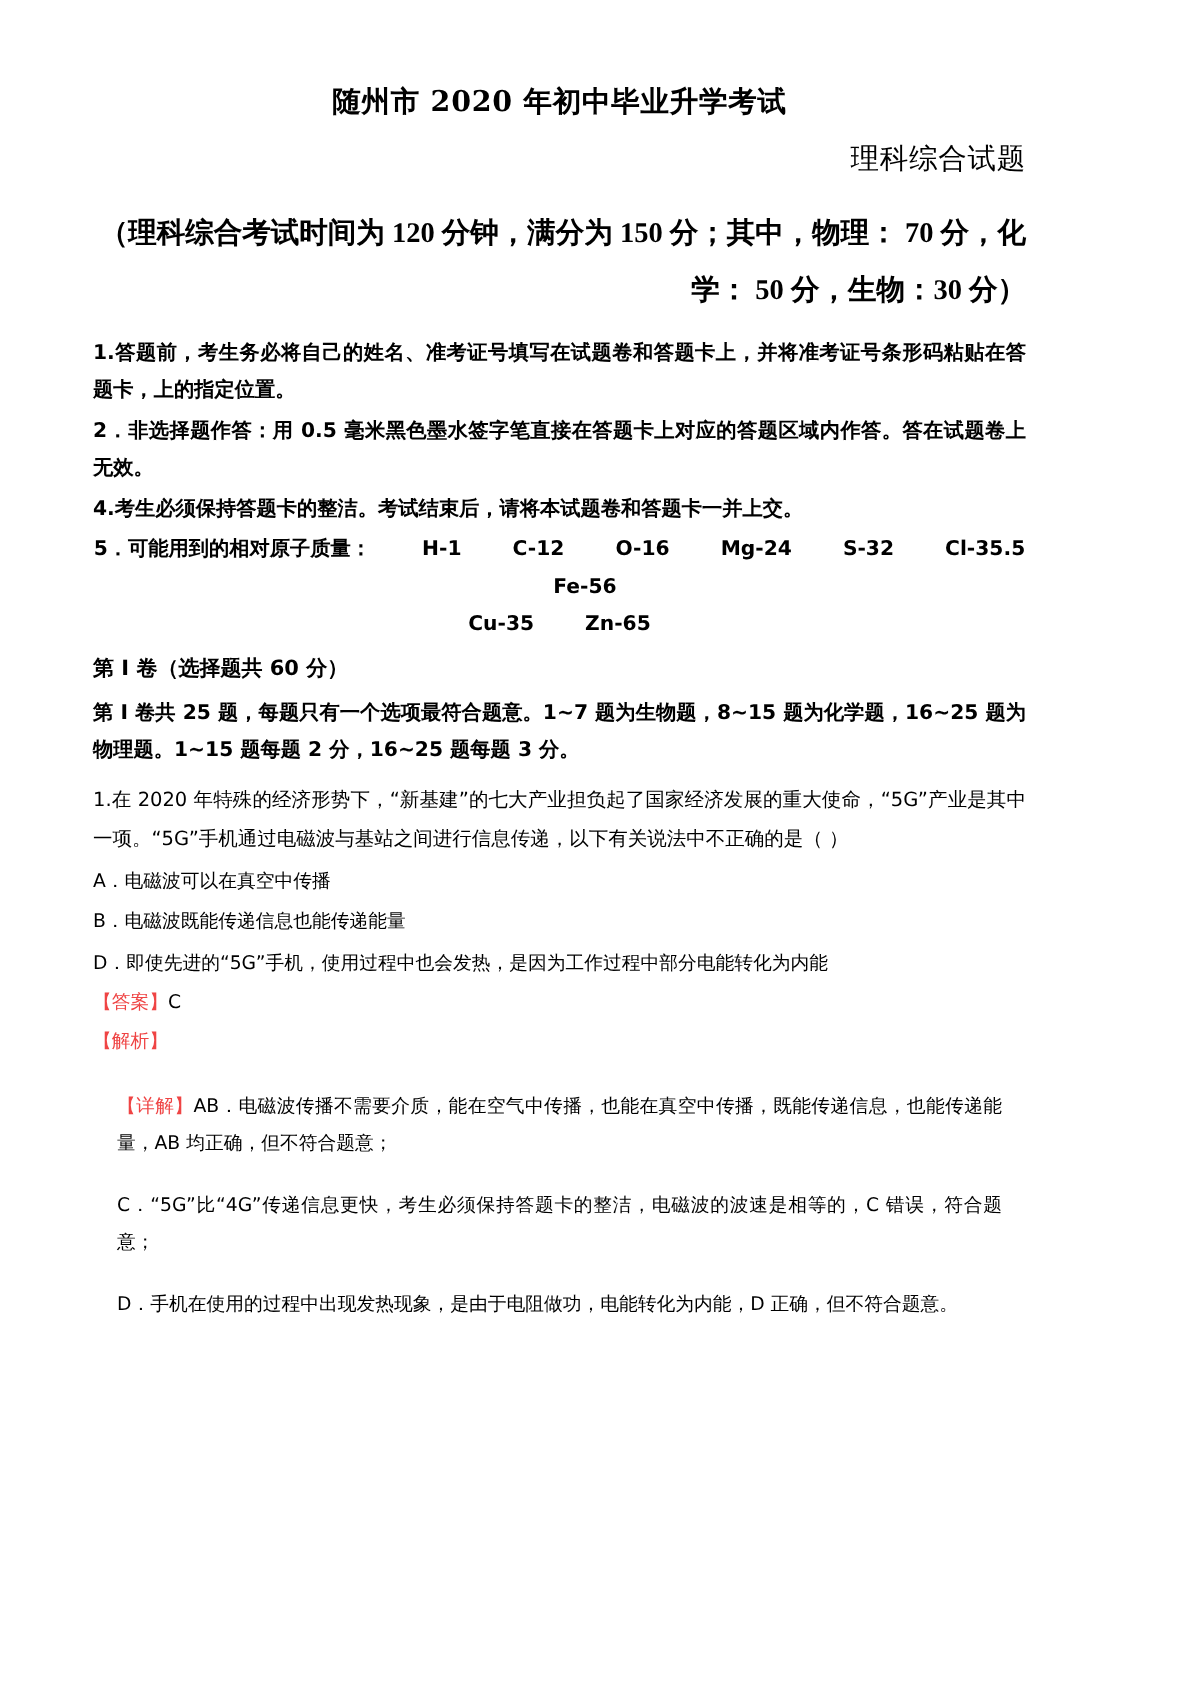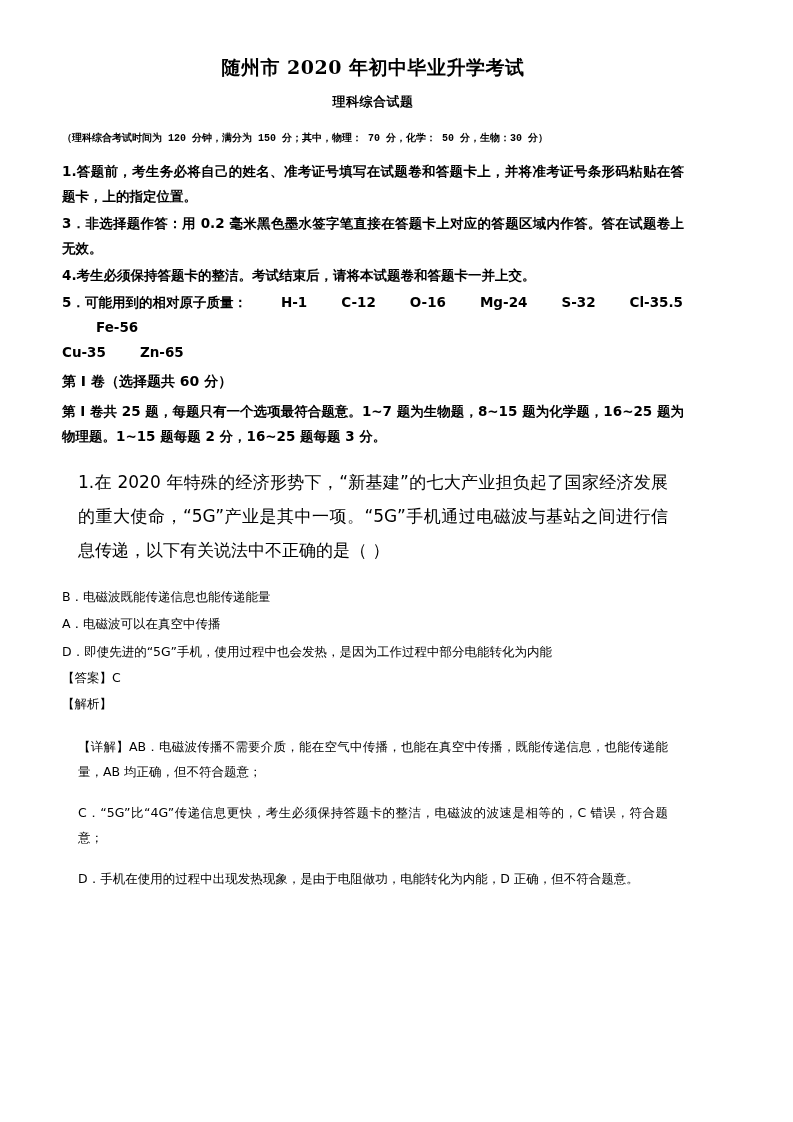--- a/index.html
+++ b/index.html
@@ -23,86 +23,87 @@
   }
   .title1 {
     text-align: center;
     font-size: 19px;
     font-weight: bold;
     font-family: "DejaVu Serif", "Liberation Serif", serif;
     letter-spacing: 0.5px;
     margin: 0 0 12px 0;
   }
   .title2 {
-    text-align: center;
-    font-size: 13px;
-    font-weight: bold;
+    text-align: right;
+    font-size: 19px;
+    font-weight: normal;
     font-family: "DejaVu Serif", "Liberation Serif", serif;
     letter-spacing: 0.5px;
     margin: 0 0 18px 0;
   }
   .subtitle {
-    text-align: left;
-    font-size: 10px;
+    text-align: right;
+    font-size: 19px;
     font-weight: bold;
     line-height: 2.0;
     margin: 0 0 10px 0;
-    font-family: Liberation Mono, monospace;
+    font-family: Liberation Serif, serif;
   }
   .notice-head {
     font-size: 13.5px;
     font-weight: bold;
     margin: 4px 0 6px 0;
   }
   .notice-item {
     font-size: 13.5px;
     font-weight: bold;
     line-height: 1.85;
     margin: 0 0 2px 0;
     text-align: justify;
   }
   .atoms {
     font-size: 13.5px;
     font-weight: bold;
     line-height: 1.85;
     margin: 0;
+    text-align: center;
   }
   .atoms .sp2 { display: inline-block; width: 34px; }
   .sec-title {
     text-align: left;
     font-size: 14px;
     font-weight: bold;
     margin: 8px 0 8px 0;
     font-family: "DejaVu Sans", sans-serif;
   }
   .sec-desc {
     font-size: 13.5px;
     font-weight: bold;
     line-height: 1.85;
     text-align: justify;
     margin: 0 0 8px 0;
   }
   .q-body {
-    font-size: 17px;
+    font-size: 13px;
     line-height: 2.0;
     text-align: justify;
-    margin: 16px;
+    margin: 0;
   }
   .opt {
     font-size: 12.5px;
     line-height: 2.2;
     margin: 0;
   }
   .tagline {
     font-size: 12.5px;
     line-height: 2.1;
     margin: 0;
   }
   .tag {
-    color: #000000;
+    color: #ef4444;
   }
   .ans-letter {
     color: #000;
   }
   .expl {
     font-size: 12.5px;
     line-height: 2.0;
     text-align: justify;
     margin: 16px;
   }
@@ -112,38 +113,38 @@
 
 <div class="page">
 
   <h1 class="title1">随州市 2020 年初中毕业升学考试</h1>
   <h2 class="title2">理科综合试题</h2>
 
   <p class="subtitle">（理科综合考试时间为 120 分钟，满分为 150 分；其中，物理： 70 分，化学： 50 分，生物：30 分）</p>
 
 
   <p class="notice-item">1.答题前，考生务必将自己的姓名、准考证号填写在试题卷和答题卡上，并将准考证号条形码粘贴在答题卡，上的指定位置。</p>
-  <p class="notice-item">3．非选择题作答：用 0.2 毫米黑色墨水签字笔直接在答题卡上对应的答题区域内作答。答在试题卷上无效。</p>
+  <p class="notice-item">2．非选择题作答：用 0.5 毫米黑色墨水签字笔直接在答题卡上对应的答题区域内作答。答在试题卷上无效。</p>
   <p class="notice-item">4.考生必须保持答题卡的整洁。考试结束后，请将本试题卷和答题卡一并上交。</p>
 
   <p class="atoms">
     <span>5．可能用到的相对原子质量：</span><span class="sp2"></span><span>H-1</span><span class="sp2"></span><span>C-12</span><span class="sp2"></span><span>O-16</span><span class="sp2"></span><span>Mg-24</span><span class="sp2"></span><span>S-32</span><span class="sp2"></span><span>Cl-35.5</span><span class="sp2"></span><span>Fe-56</span>
   </p>
   <p class="atoms">
     <span>Cu-35</span><span class="sp2"></span><span>Zn-65</span>
   </p>
 
   <p class="sec-title">第 I 卷（选择题共 60 分）</p>
 
   <p class="sec-desc">第 I 卷共 25 题，每题只有一个选项最符合题意。1~7 题为生物题，8~15 题为化学题，16~25 题为物理题。1~15 题每题 2 分，16~25 题每题 3 分。</p>
 
   <p class="q-body">1.在 2020 年特殊的经济形势下，“新基建”的七大产业担负起了国家经济发展的重大使命，“5G”产业是其中一项。“5G”手机通过电磁波与基站之间进行信息传递，以下有关说法中不正确的是（      ）</p>
 
+  <p class="opt">A．电磁波可以在真空中传播</p>
   <p class="opt">B．电磁波既能传递信息也能传递能量</p>
-  <p class="opt">A．电磁波可以在真空中传播</p>
   <p class="opt">D．即使先进的“5G”手机，使用过程中也会发热，是因为工作过程中部分电能转化为内能</p>
 
   <p class="tagline">
     <span class="tag">【答案】</span><span class="ans-letter">C</span>
   </p>
 
   <p class="tagline">
     <span class="tag">【解析】</span>
   </p>
 

